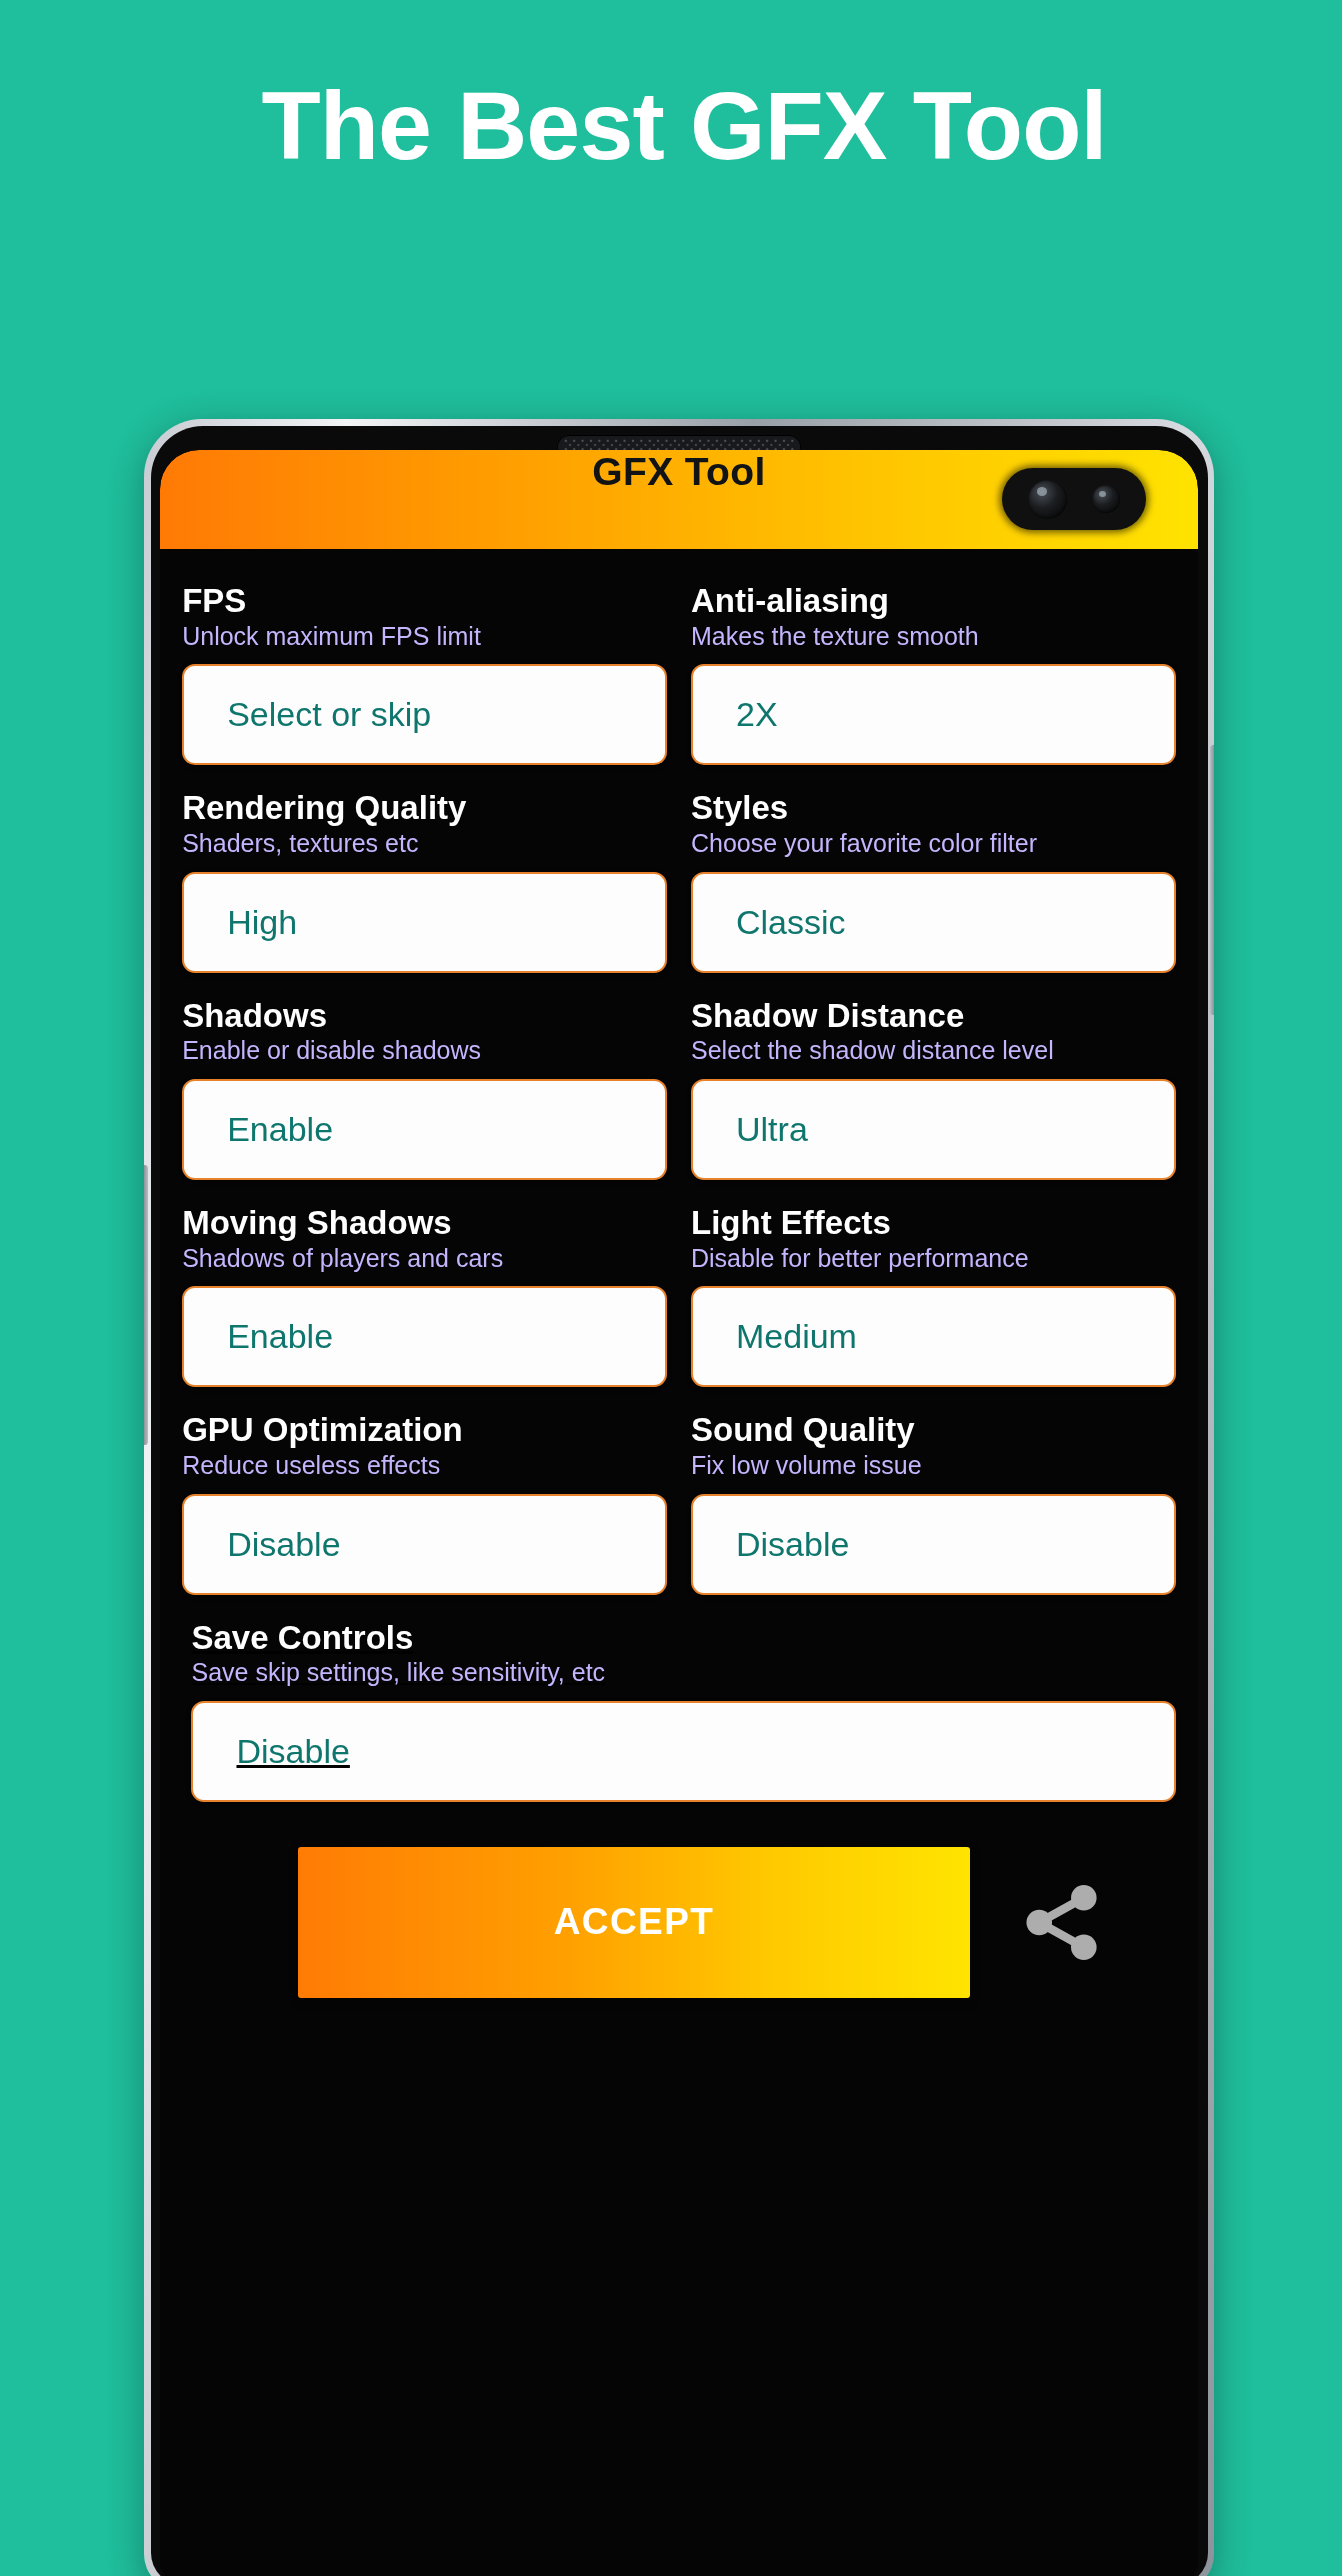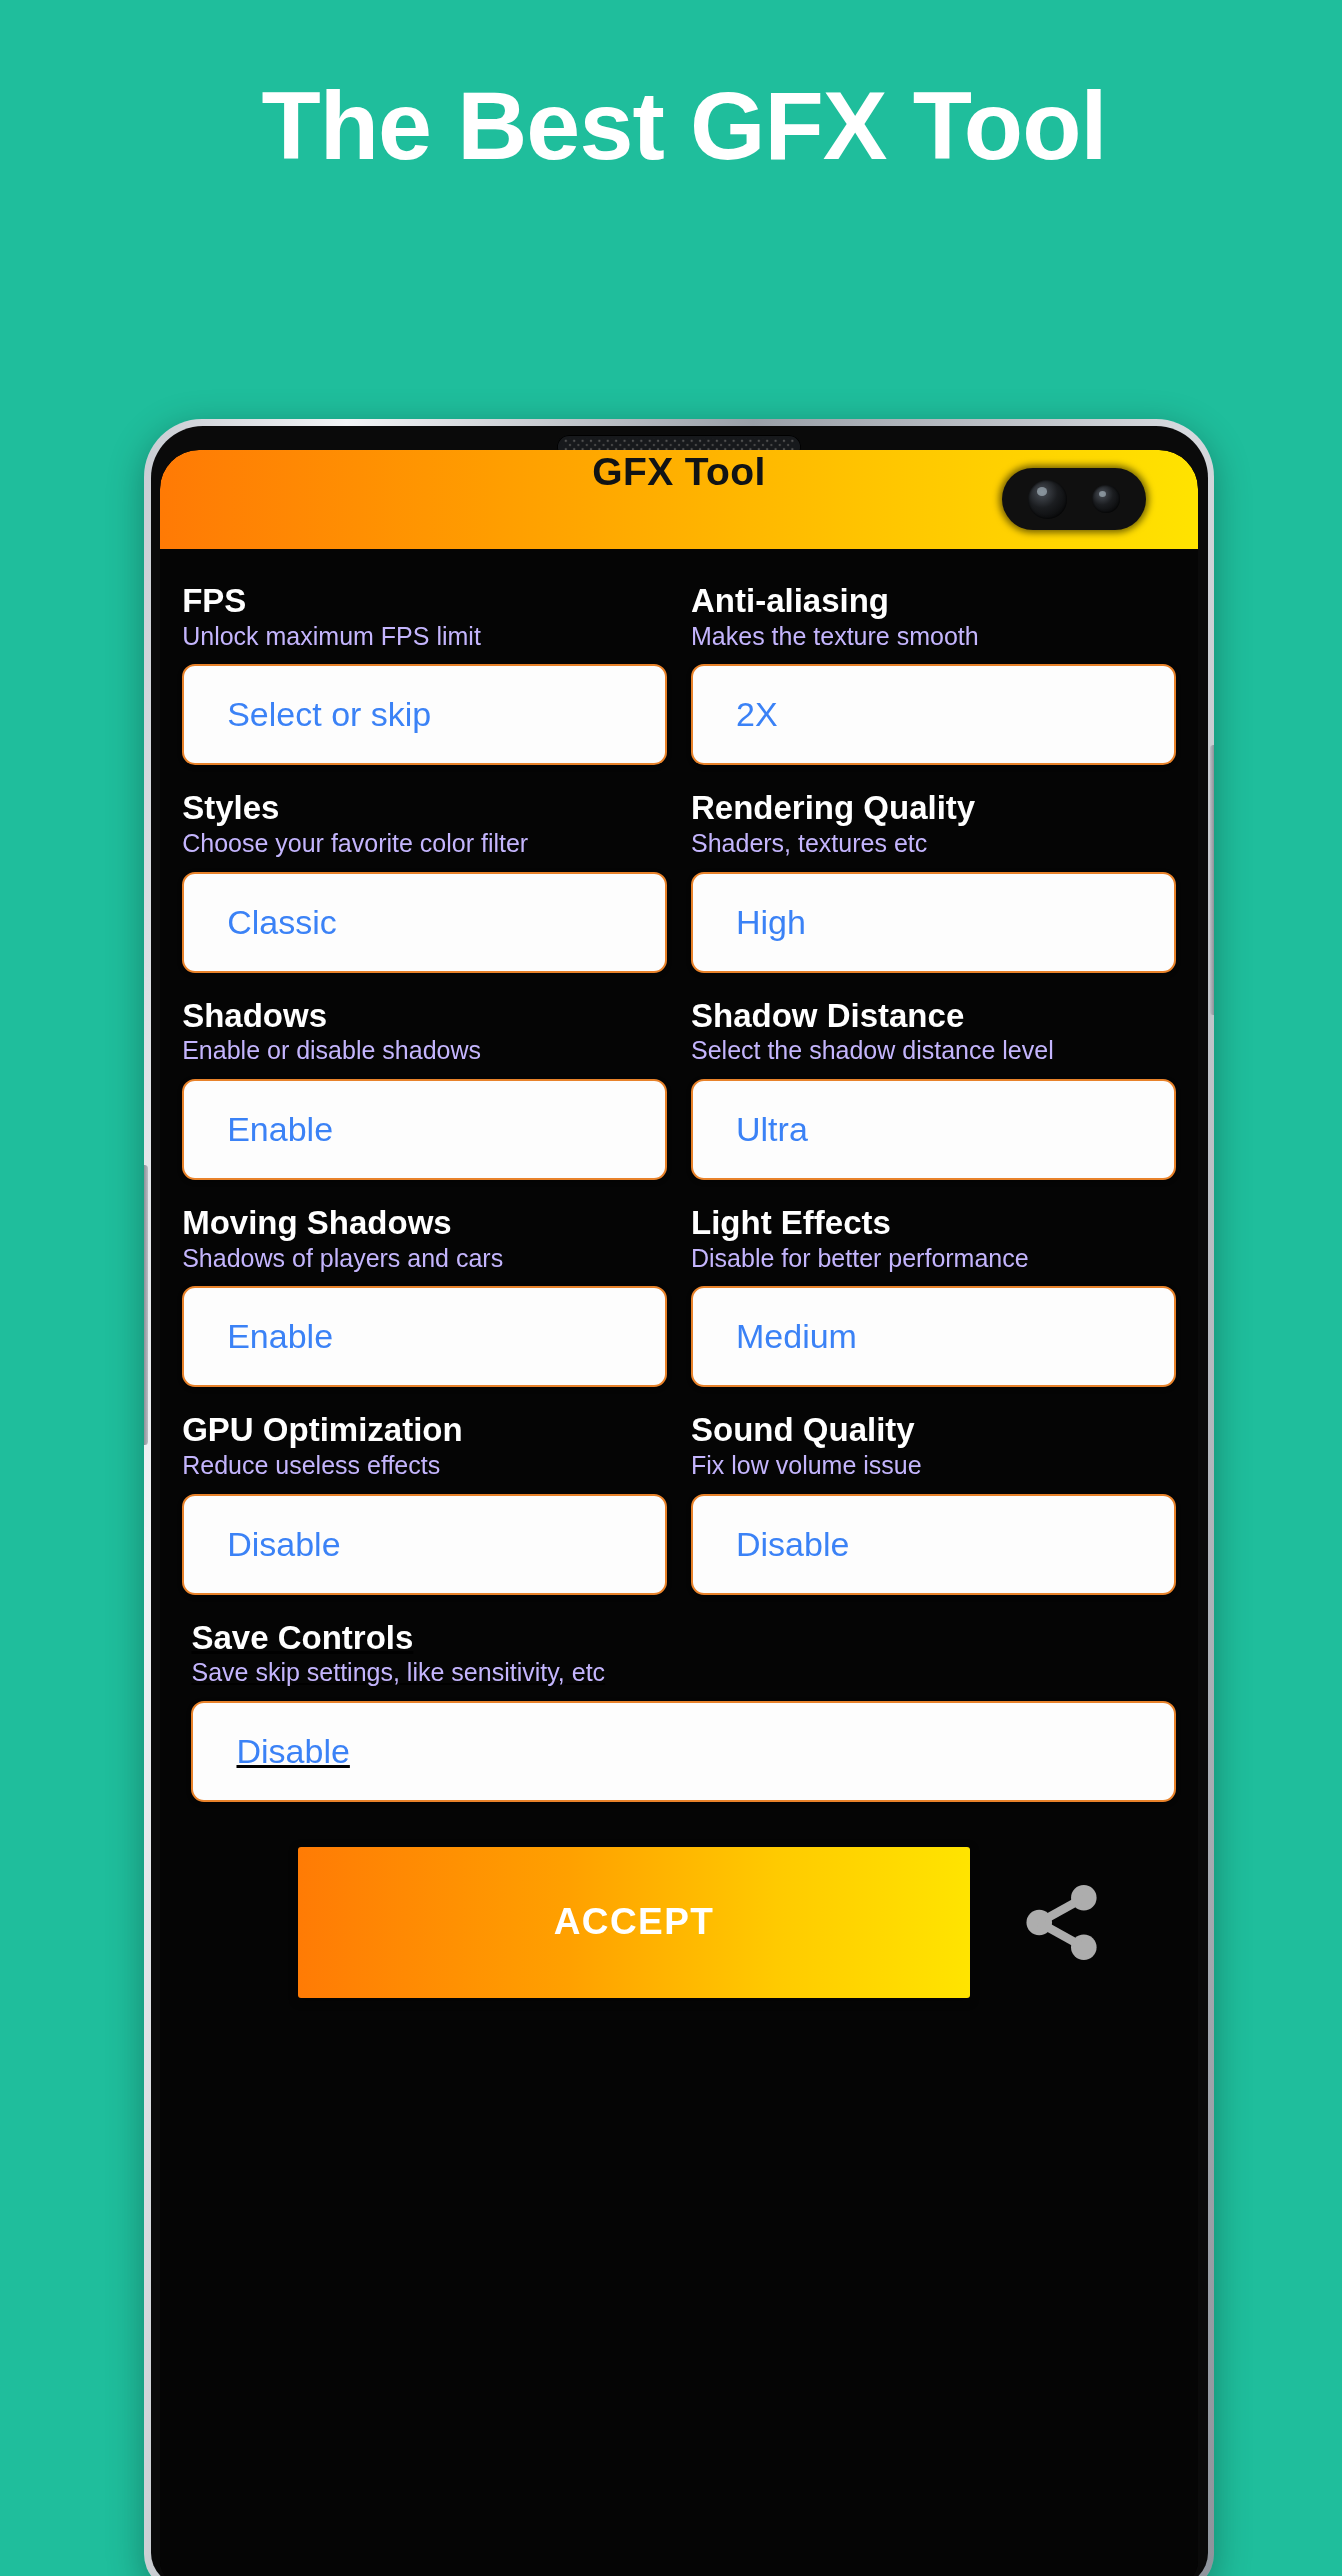--- a/index.html
+++ b/index.html
@@ -162,21 +162,21 @@
     margin-bottom:13px;
   }
   .dropdown{
     background:#fdfdfd;
     border:2.8px solid #E8822A;
     border-radius:13px;
     height:101px;
     display:flex;
     align-items:center;
     padding-left:43px;
-    color:#3b82f6;
+    color:#0f766e;
     font-size:34px;
     font-weight:400;
     box-shadow:0 1.9px 4.7px rgba(0,0,0,.35);
   }
   .cell.full .dropdown{ padding-left:43px; }
 
   
   .footer{
     display:flex;
     align-items:center;
@@ -239,29 +239,29 @@
             <div class="dropdown">Select or skip</div>
           </div>
 
           <div class="cell">
             <div class="opt-title">Anti-aliasing</div>
             <div class="opt-desc">Makes the texture smooth</div>
             <div class="dropdown">2X</div>
           </div>
 
           <div class="cell">
+            <div class="opt-title">Rendering Quality</div>
+            <div class="opt-desc">Shaders, textures etc</div>
+            <div class="dropdown">High</div>
+          </div>
+
+          <div class="cell">
             <div class="opt-title">Styles</div>
             <div class="opt-desc">Choose your favorite color filter</div>
             <div class="dropdown">Classic</div>
-          </div>
-
-          <div class="cell">
-            <div class="opt-title">Rendering Quality</div>
-            <div class="opt-desc">Shaders, textures etc</div>
-            <div class="dropdown">High</div>
           </div>
 
           <div class="cell">
             <div class="opt-title">Shadows</div>
             <div class="opt-desc">Enable or disable shadows</div>
             <div class="dropdown">Enable</div>
           </div>
 
           <div class="cell">
             <div class="opt-title">Shadow Distance</div>

